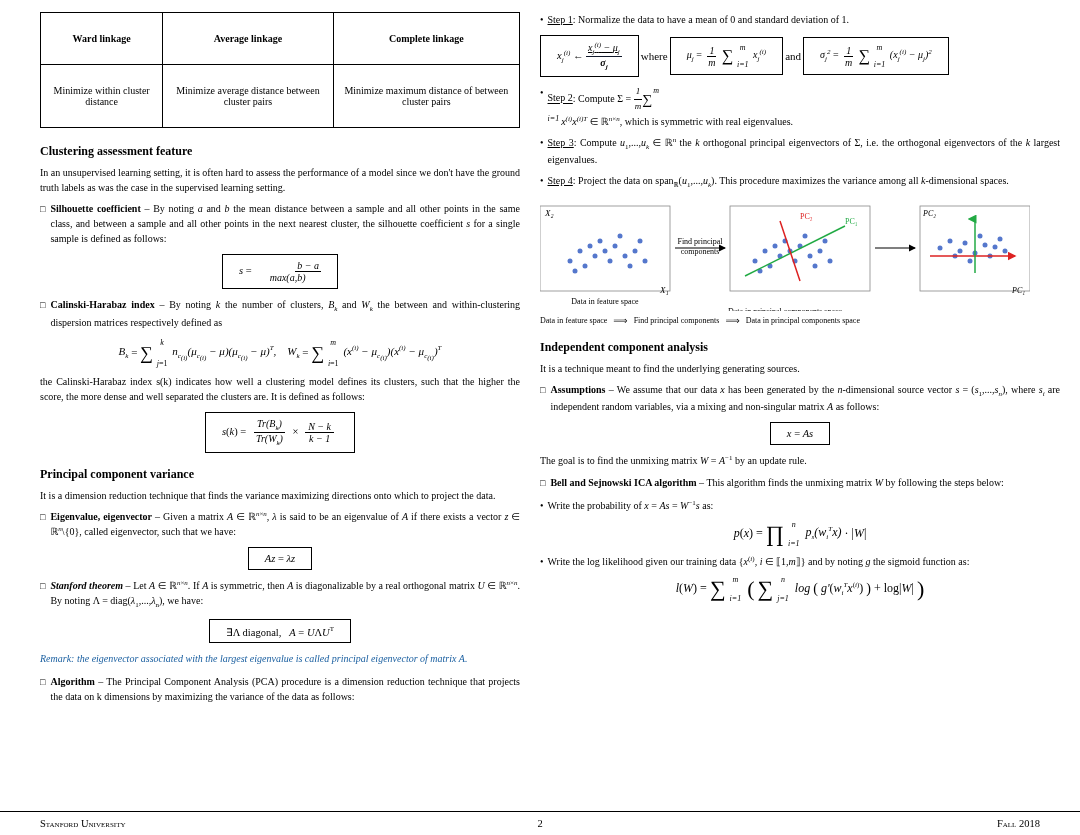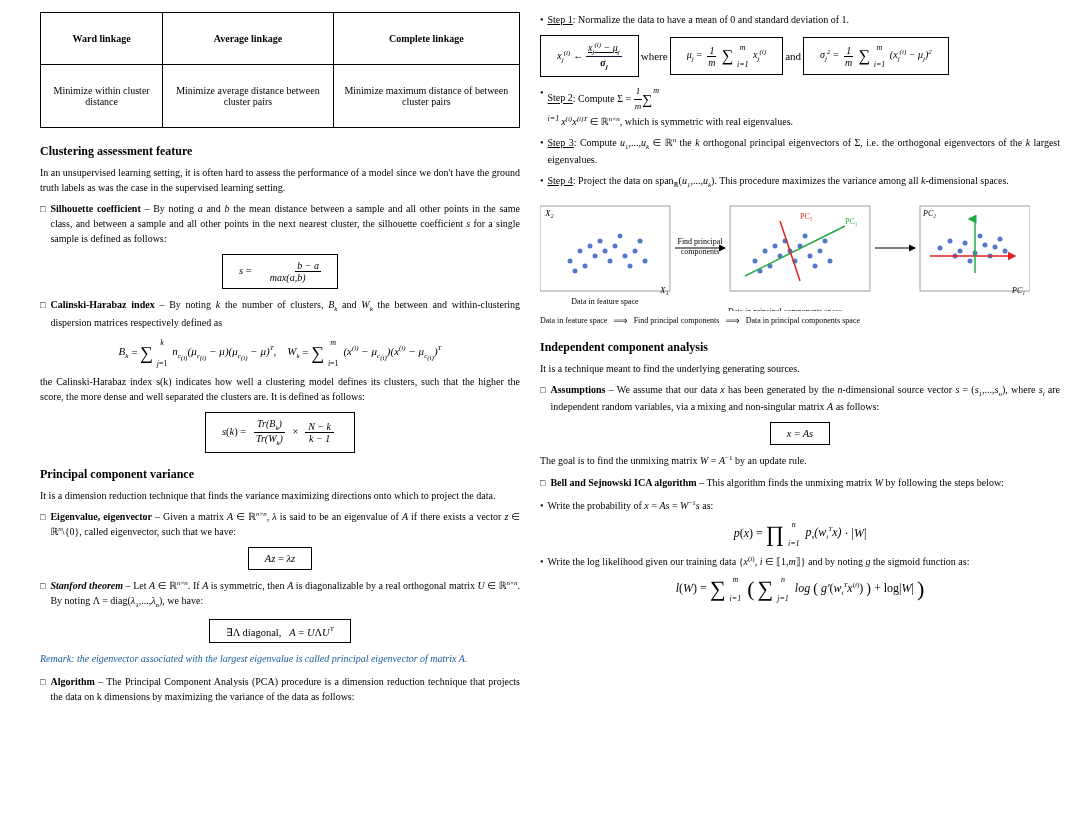--- a/index.html
+++ b/index.html
@@ -548,14 +548,19 @@
         <span style="font-size:14px; vertical-align:middle;">(</span>
         <span class="math">g'</span>(<span class="math">w<sub>i</sub><sup>T</sup>x</span><sup>(<span class="math">i</span>)</sup>)
         <span style="font-size:14px; vertical-align:middle;">)</span>
         + log|<span class="math">W</span>|
         <span style="font-size:22px; vertical-align:middle;">)</span>
       </div>
 
     </div>
   </div>
 
+  <div class="footer">
+    <span>Stanford University</span>
+    <span class="footer-center">2</span>
+    <span>Fall 2018</span>
+  </div>
 
 </div>
 
 </body></html>

